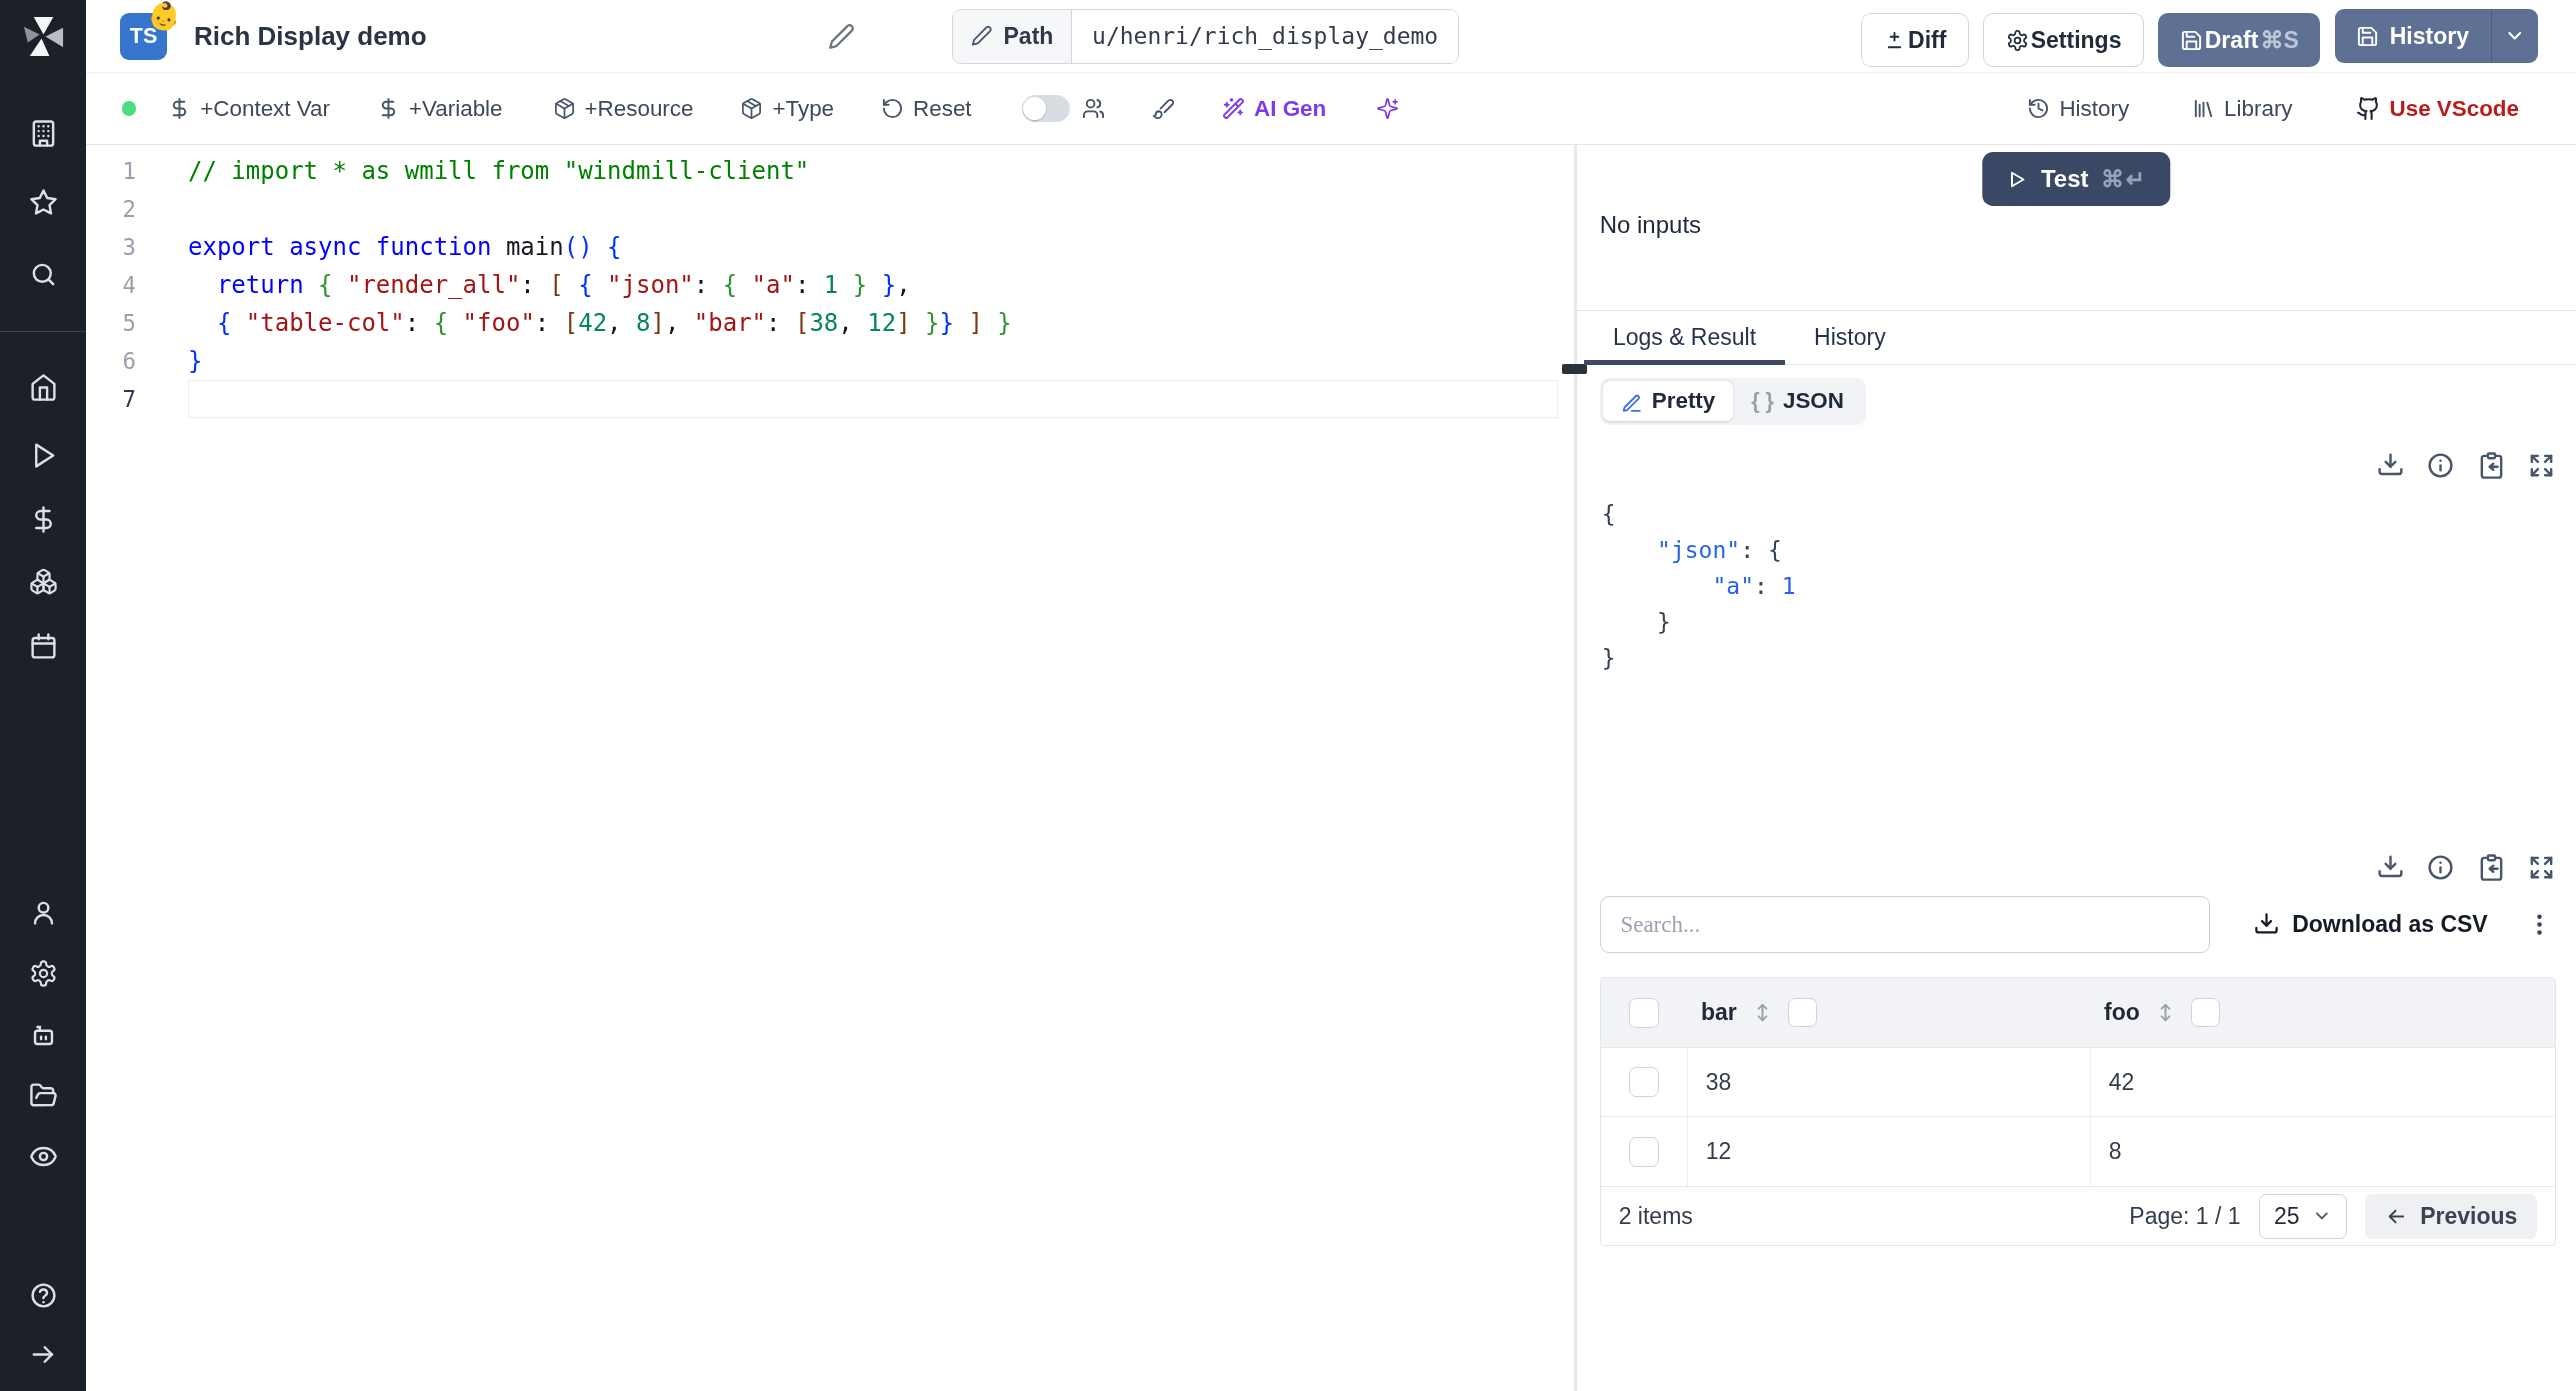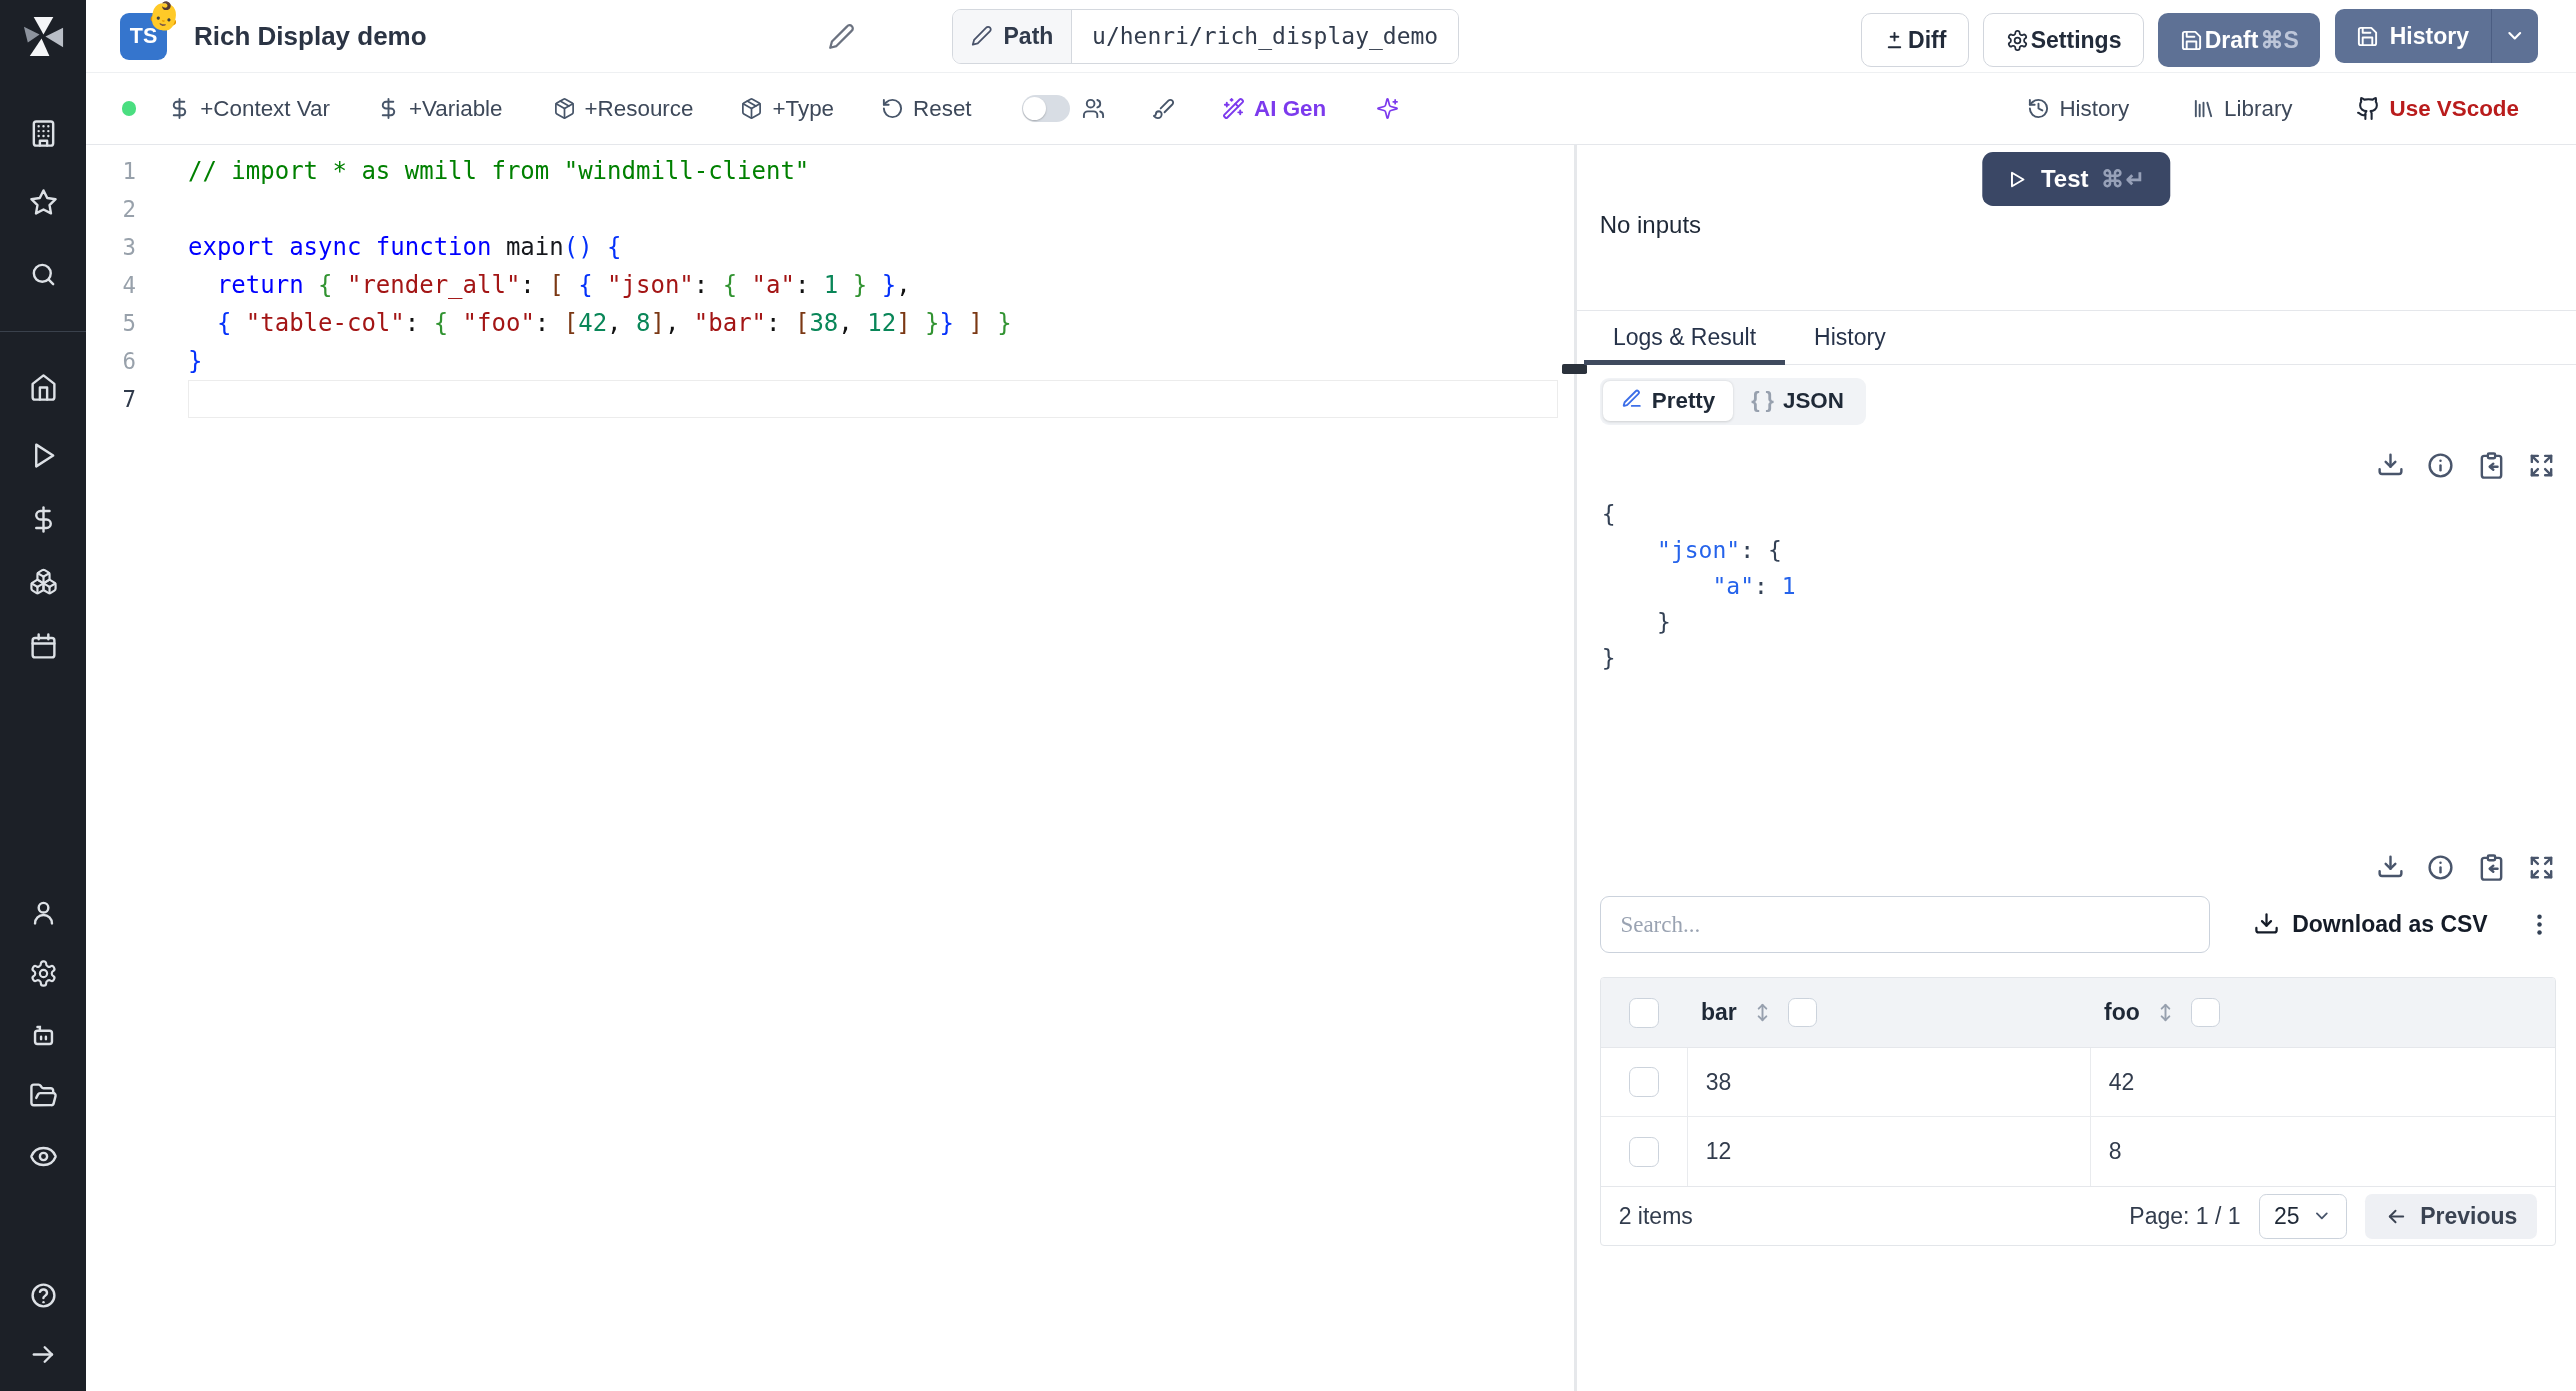--- a/index.html
+++ b/index.html
@@ -92,21 +92,21 @@
   .no-inputs { position:absolute; left:23px; top:66px; font-size:24px; color:#1e2836; }
 
   .tabbar { height:55px; border-top:0.9px solid #e5e7eb; border-bottom:0.9px solid #e5e7eb;
             display:flex; align-items:stretch; padding-left:7.2px; flex:none; }
   .tab { display:flex; align-items:center; padding:0 29px; font-size:23px; color:#27334a; position:relative; }
   .tab.active::after { content:""; position:absolute; left:0; right:0; bottom:-0.9px; height:5.4px; background:#3f4a5e; }
 
   .pcontent { flex:1; position:relative; }
   .fmt-toggle { position:absolute; left:23px; top:12.5px; display:inline-flex; background:#f1f3f6;
                 border-radius:9px; padding:3.6px; }
-  .fmt-seg { display:flex; align-items:flex-start; gap:9px; padding:7.2px 18px; border-radius:7.2px;
+  .fmt-seg { display:flex; align-items:flex-end; gap:9px; padding:7.2px 18px; border-radius:7.2px;
              font-size:22.4px; font-weight:600; color:#1f2937; }
   .fmt-seg.active { background:#fff; box-shadow:0 0.9px 2.7px rgba(0,0,0,.15); }
   .fmt-seg svg { width:21.5px; height:21.5px; color:#3d6fe8; }
   .fmt-braces { color:#97a0ae; font-weight:700; font-size:21.5px; }
 
   .icons-row { position:absolute; display:flex; gap:21.5px; color:#49556b; }
   .icons-row svg { width:29px; height:29px; }
   .ir1 { top:86px; right:19.7px; } .ir2 { top:488px; right:19.7px; }
 
   .json-block { position:absolute; left:25px; top:131px; font-family:"DejaVu Sans Mono", monospace;

